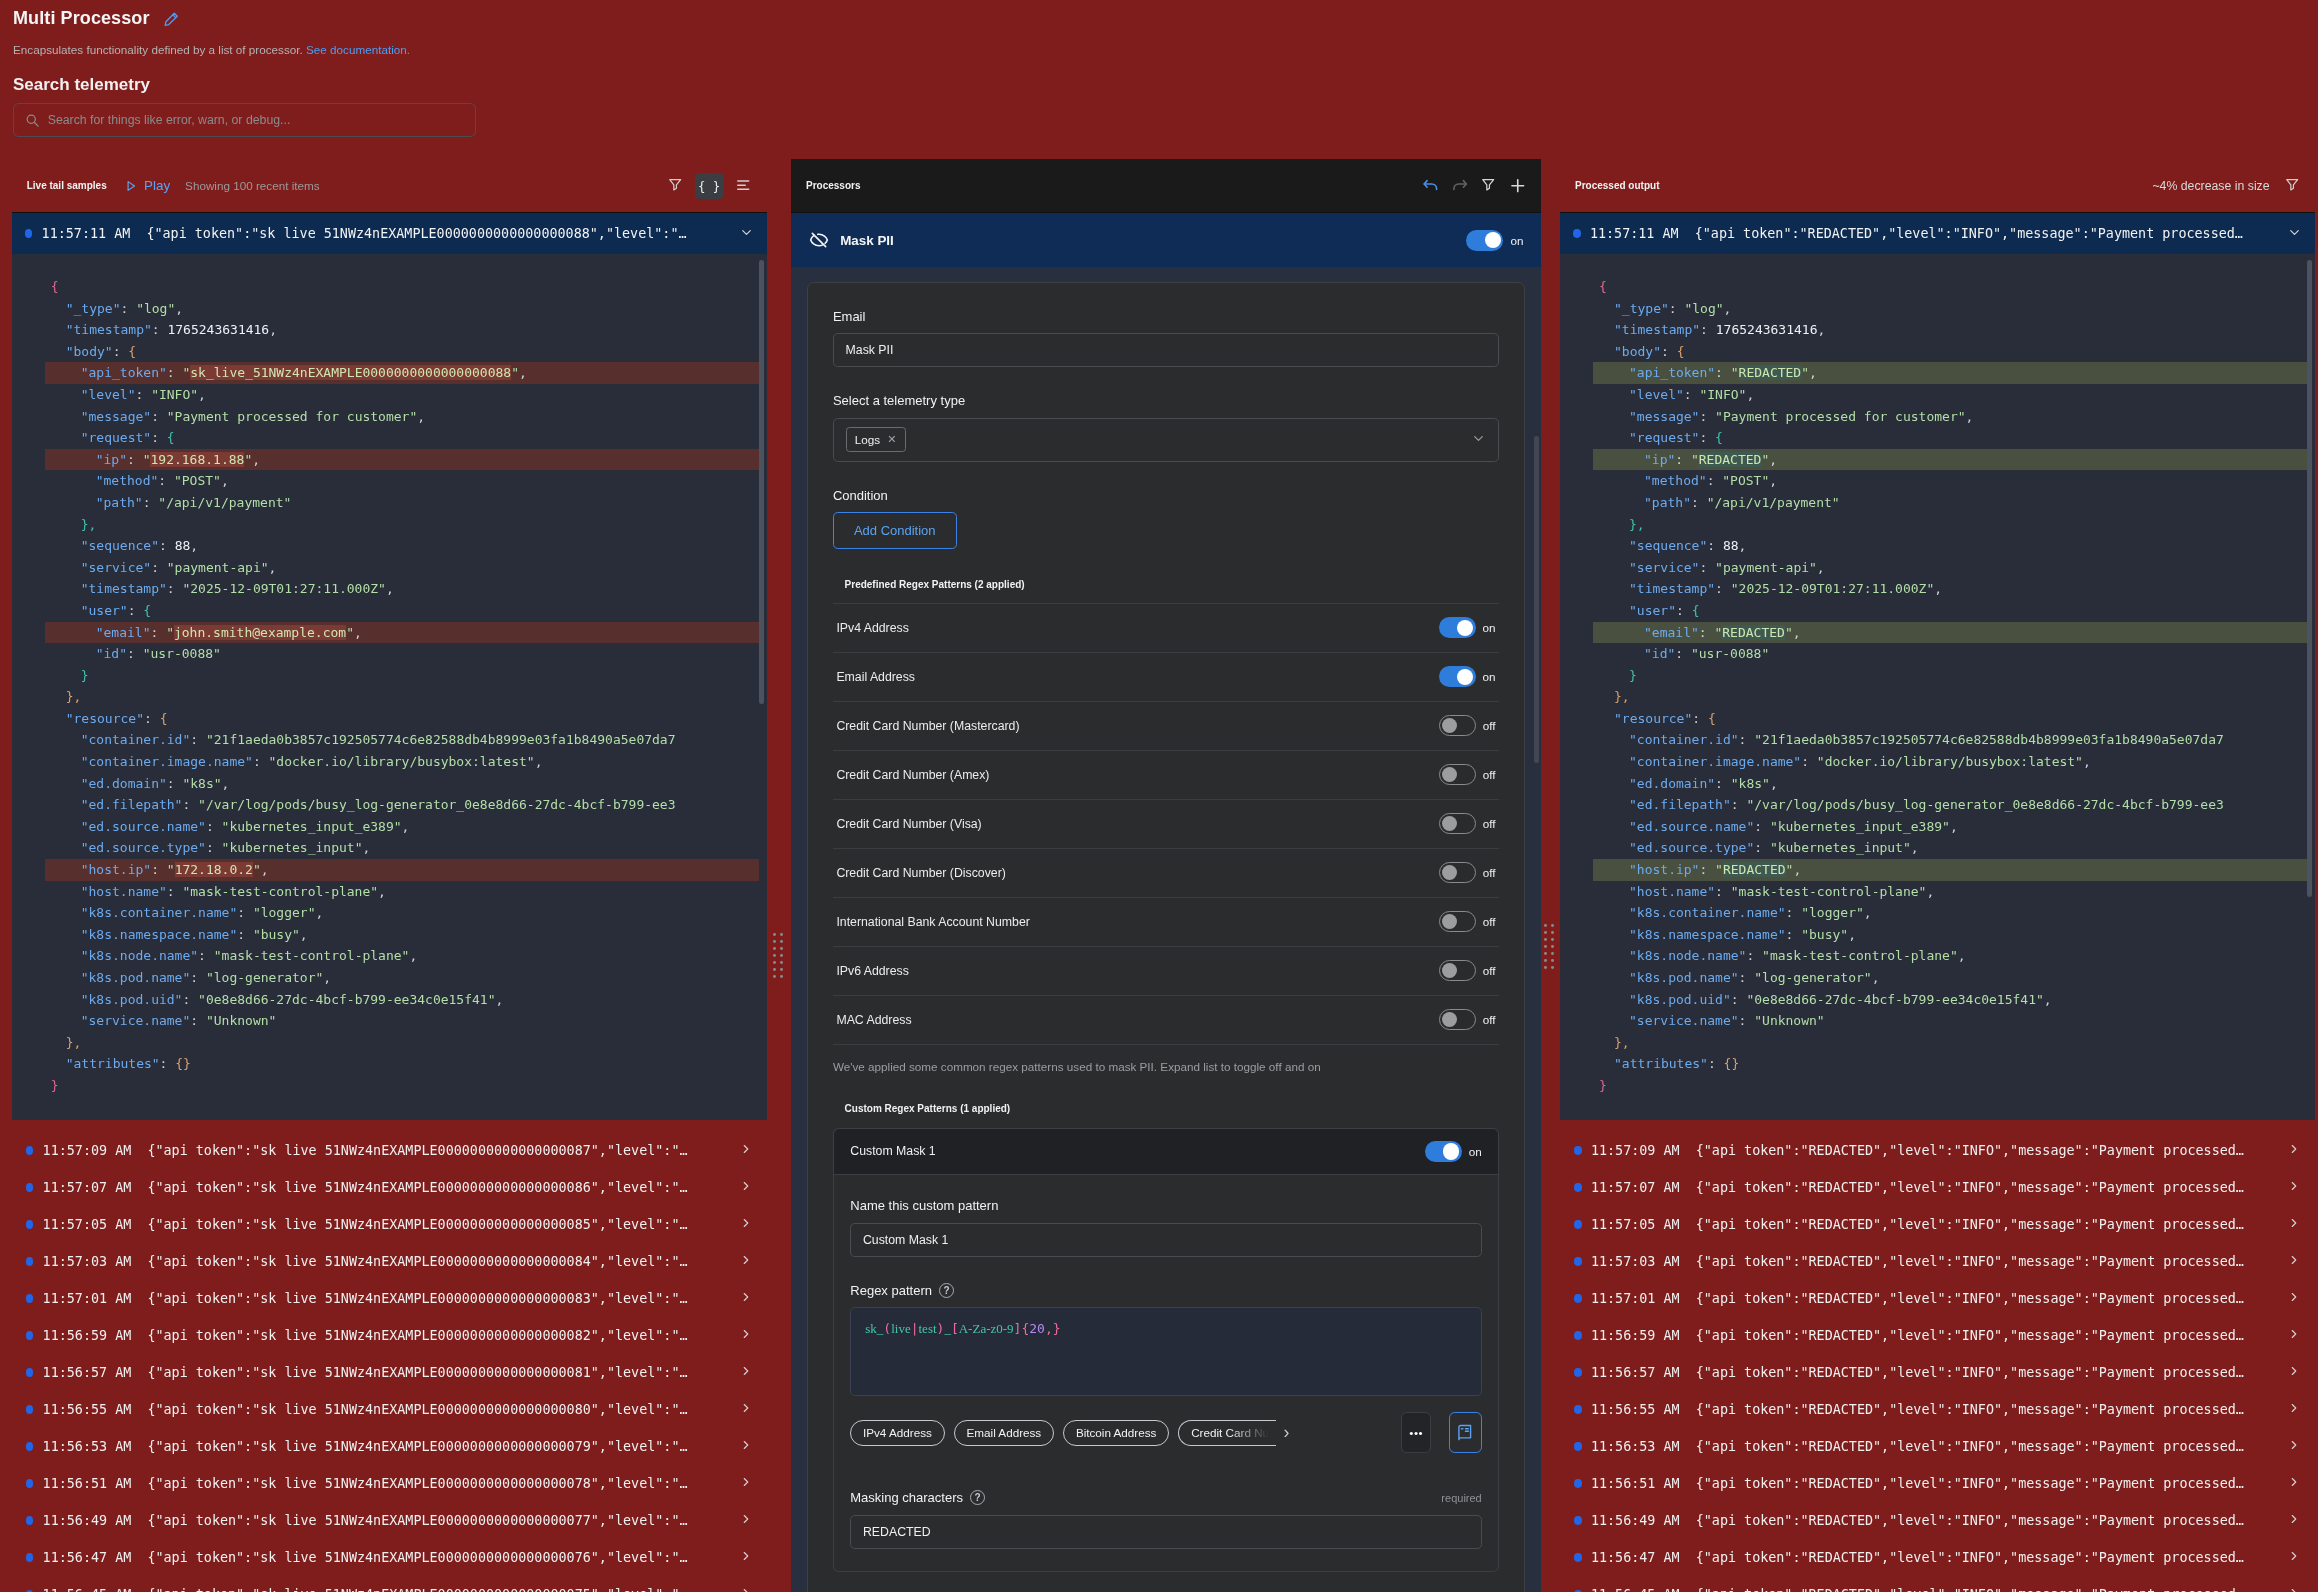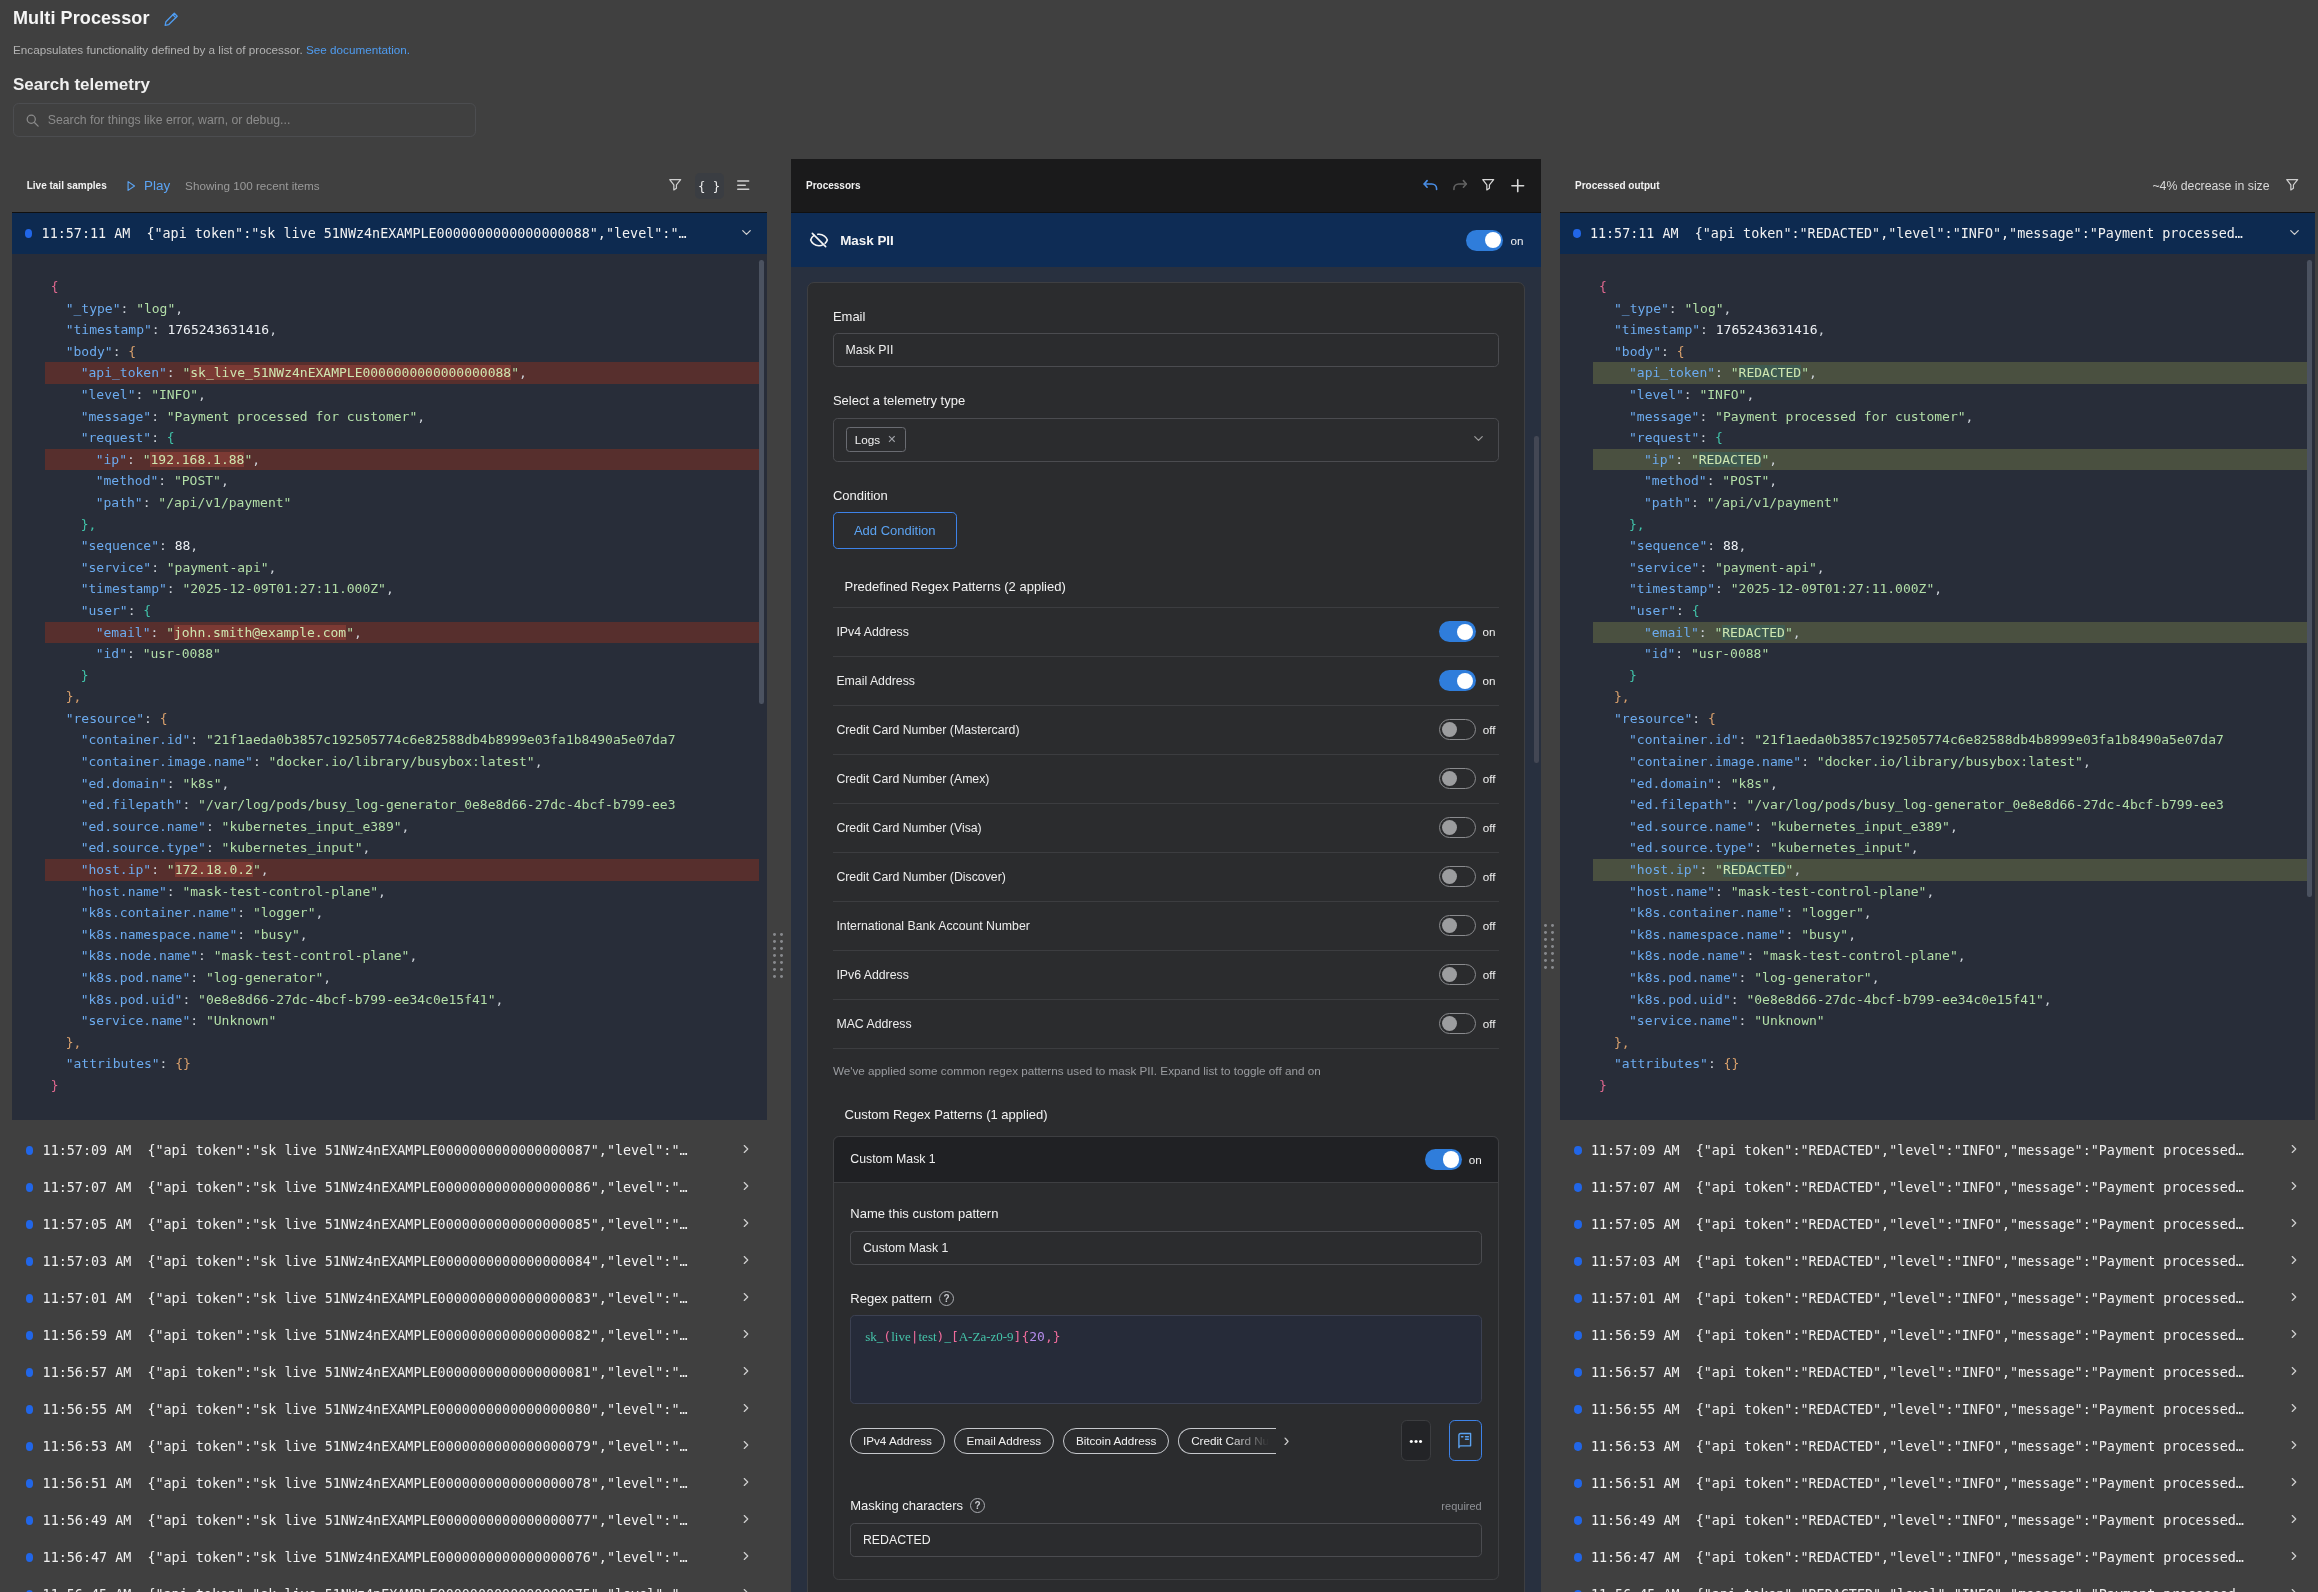--- a/index.html
+++ b/index.html
@@ -1,19 +1,19 @@
 <!DOCTYPE html>
 <html style="font-size:9.3px"><head>
 <meta charset="utf-8">
 <style>
   * { margin:0; padding:0; box-sizing:border-box; }
   html,body { background:#111; }
   .app {
     position:relative; width:2319px; height:1592px; overflow:hidden;
-    background:#404040; color:#ececec;
+    background:#7f1d1d; color:#ececec;
     font-family:"Liberation Sans", sans-serif;
   }
   .mono { font-family:"DejaVu Sans Mono", monospace; }
 
   
   .page-header { position:absolute; left:13px; top:8.2px; width:753px; }
   .title-row { display:flex; align-items:center; gap:13px; }
   .page-title { font-size:18px; font-weight:700; color:#f5f5f5; letter-spacing:0.1px; }
   .subtitle { margin-top:14px; font-size:11.7px; color:#b3b3b3; }
   .subtitle a { color:#4f9cf0; text-decoration:none; }
@@ -93,21 +93,21 @@
   .group { margin-top:26px; }
   .select { margin-top:9.3px; height:44px; border:0.9px solid #4b4c50; border-radius:4.7px;
     display:flex; align-items:center; padding:0 11.7px; cursor:pointer; }
   .tag { display:flex; align-items:center; gap:7px; border:0.6px solid #6a6c72; border-radius:3.5px;
     padding:5.3px 8.2px; font-size:11.7px; color:#f0f0f0; }
   .tag .x { color:#a0a2a8; font-size:11px; cursor:pointer; }
   .select .chev { margin-left:auto; }
   .add-cond { margin-top:9.3px; display:inline-flex; align-items:center; justify-content:center;
     height:37px; padding:0 20px; border:1.2px solid #3d82e8; border-radius:4.7px;
     color:#5ba3f2; font-size:13px; font-weight:500; cursor:pointer; background:transparent; }
-  .section-title { margin-top:30px; padding-left:11.7px; font-size:13px; font-weight:400; color:#f2f2f2; }
+  .section-title { margin-top:30px; padding-left:11.7px; font-size:10px; font-weight:700; color:#f2f2f2; }
   .pattern-list { margin-top:13px; border-top:0.6px solid #3c3d40; }
   .pattern-row { height:49px; display:flex; align-items:center; border-bottom:0.6px solid #3c3d40;
     padding:0 3.5px; }
   .pattern-row .pl { font-size:12.3px; color:#ededed; }
   .pattern-row .tgl-wrap { margin-left:auto; }
   .tgl-wrap { display:flex; align-items:center; gap:7px; }
   .tgl { position:relative; width:37px; height:21px; border-radius:10.5px; cursor:pointer; flex:0 0 37px; }
   .tgl.on { background:#2f7ddb; }
   .tgl.on .knob { position:absolute; right:2.3px; top:2.3px; width:16.4px; height:16.4px; border-radius:50%; background:#fff; }
   .tgl.off { background:#2a2b2d; border:1.2px solid #8a8b8e; }

